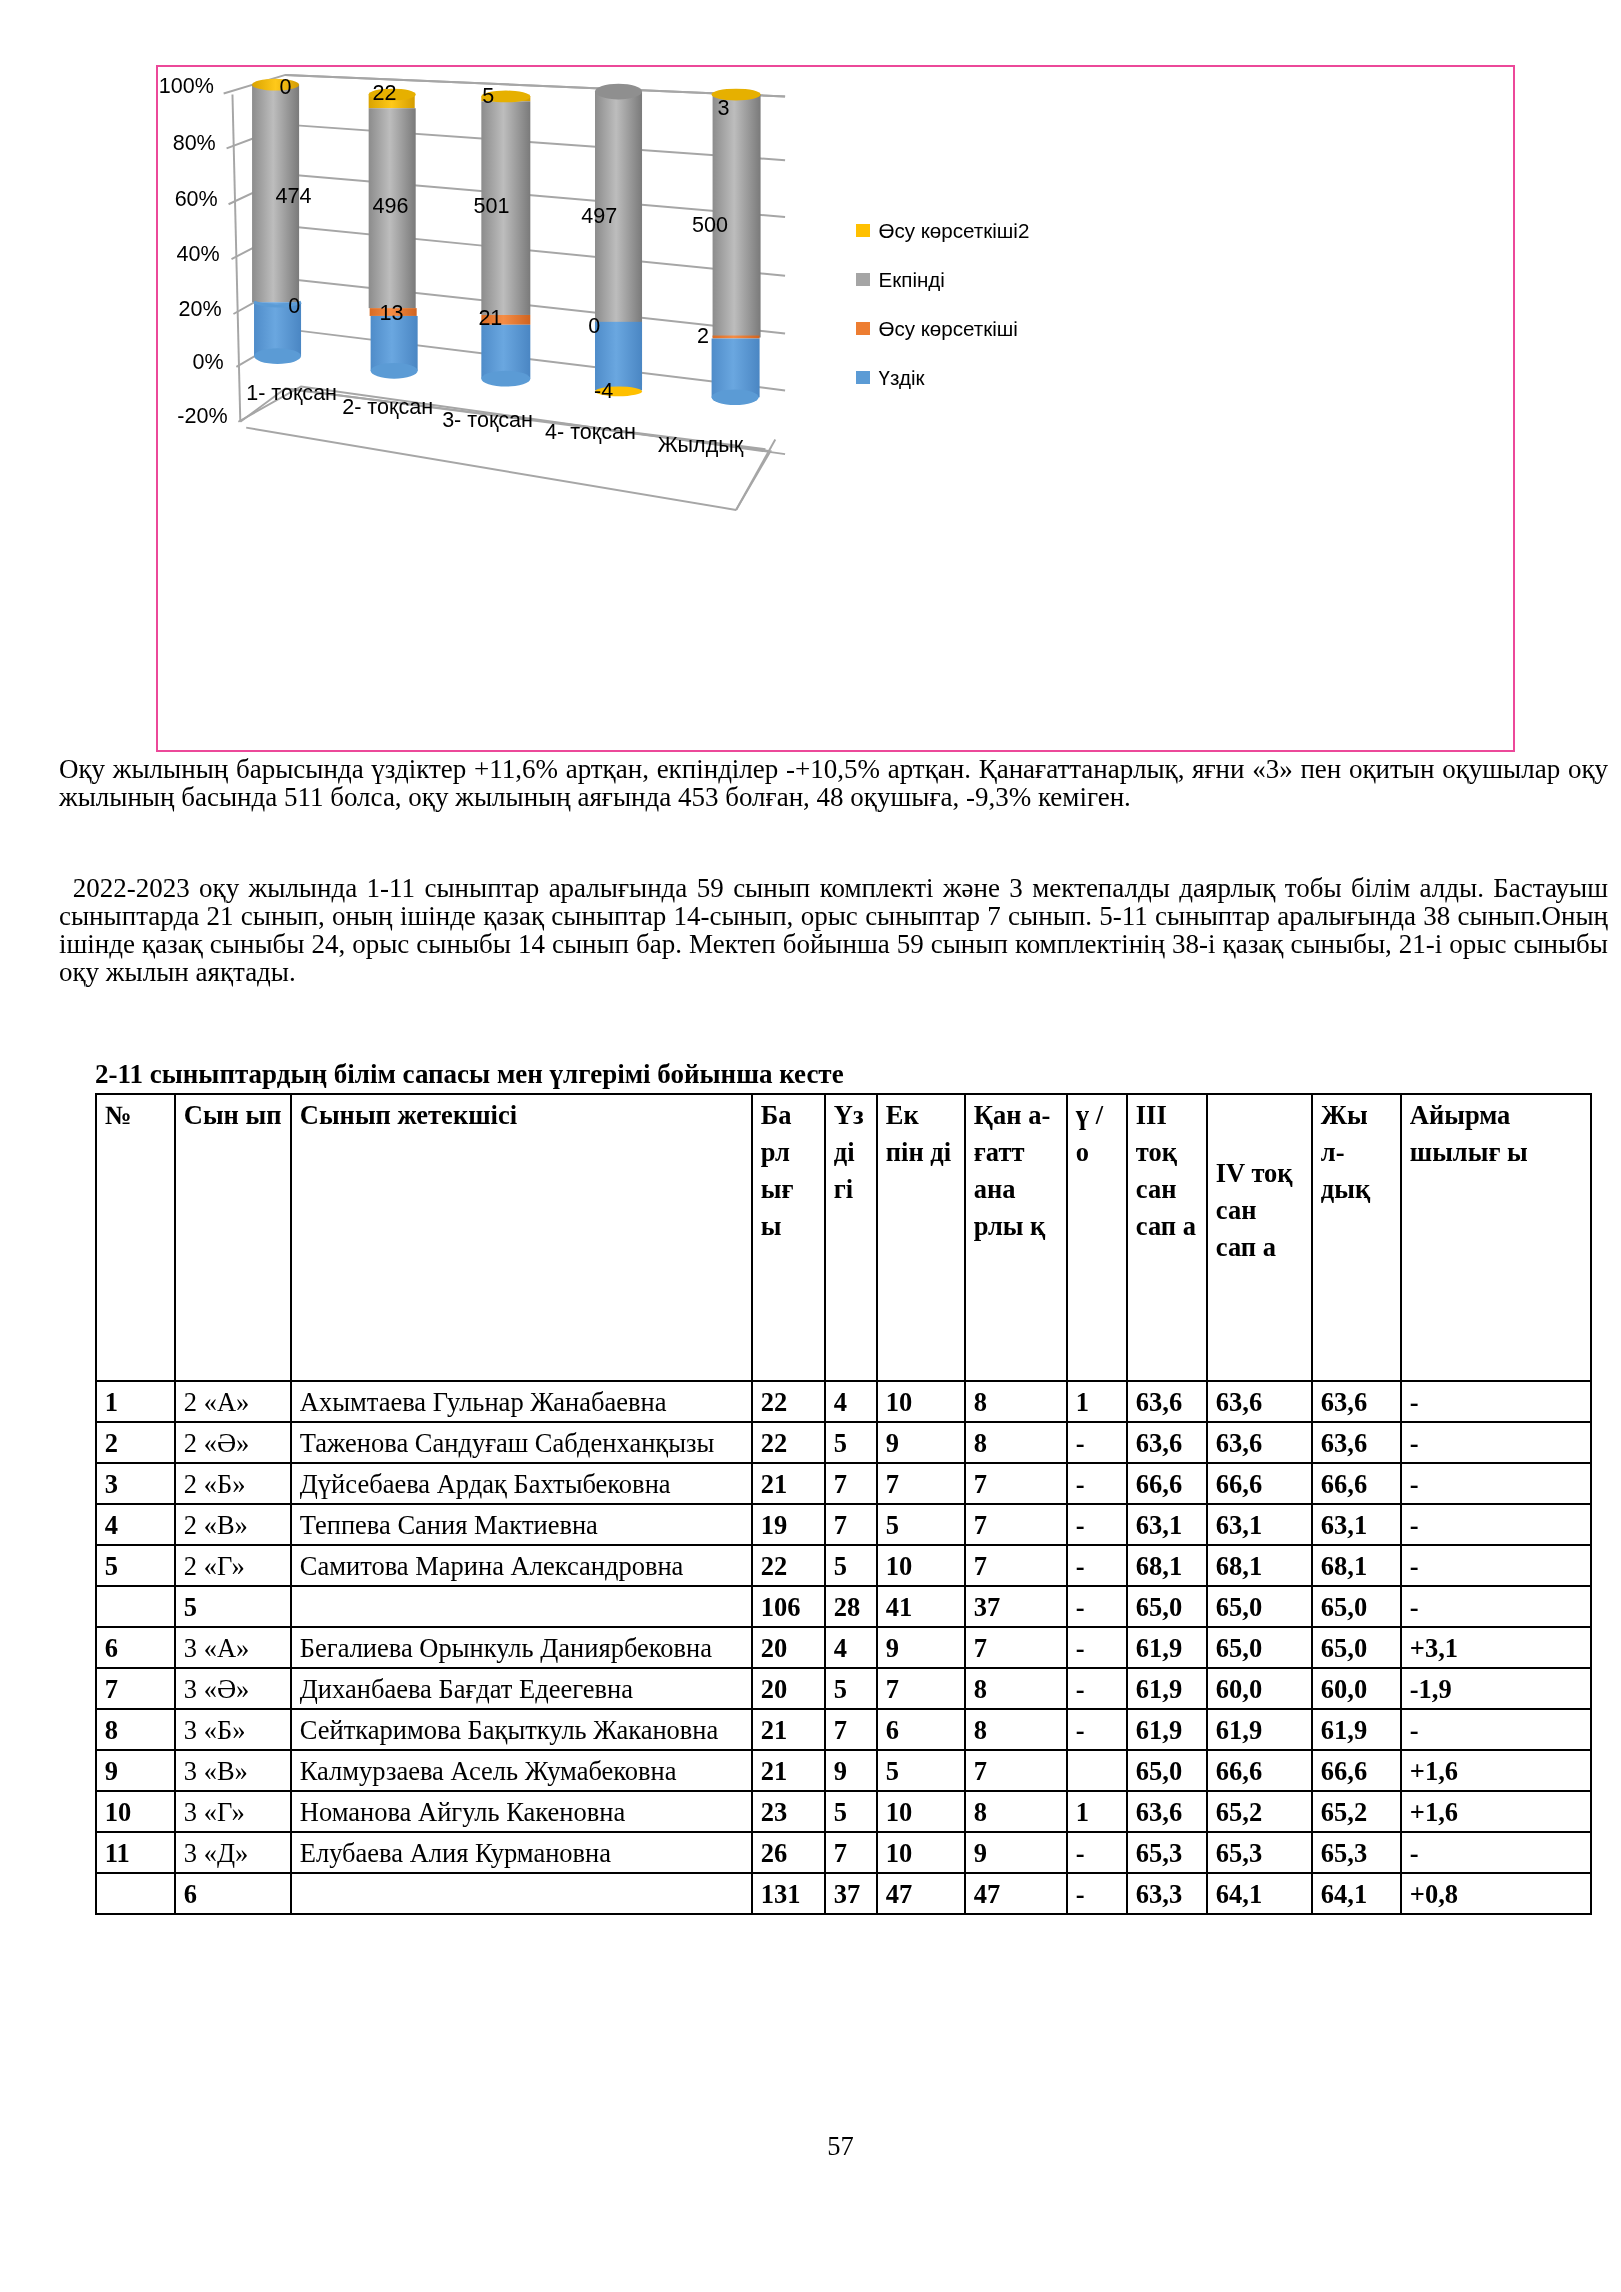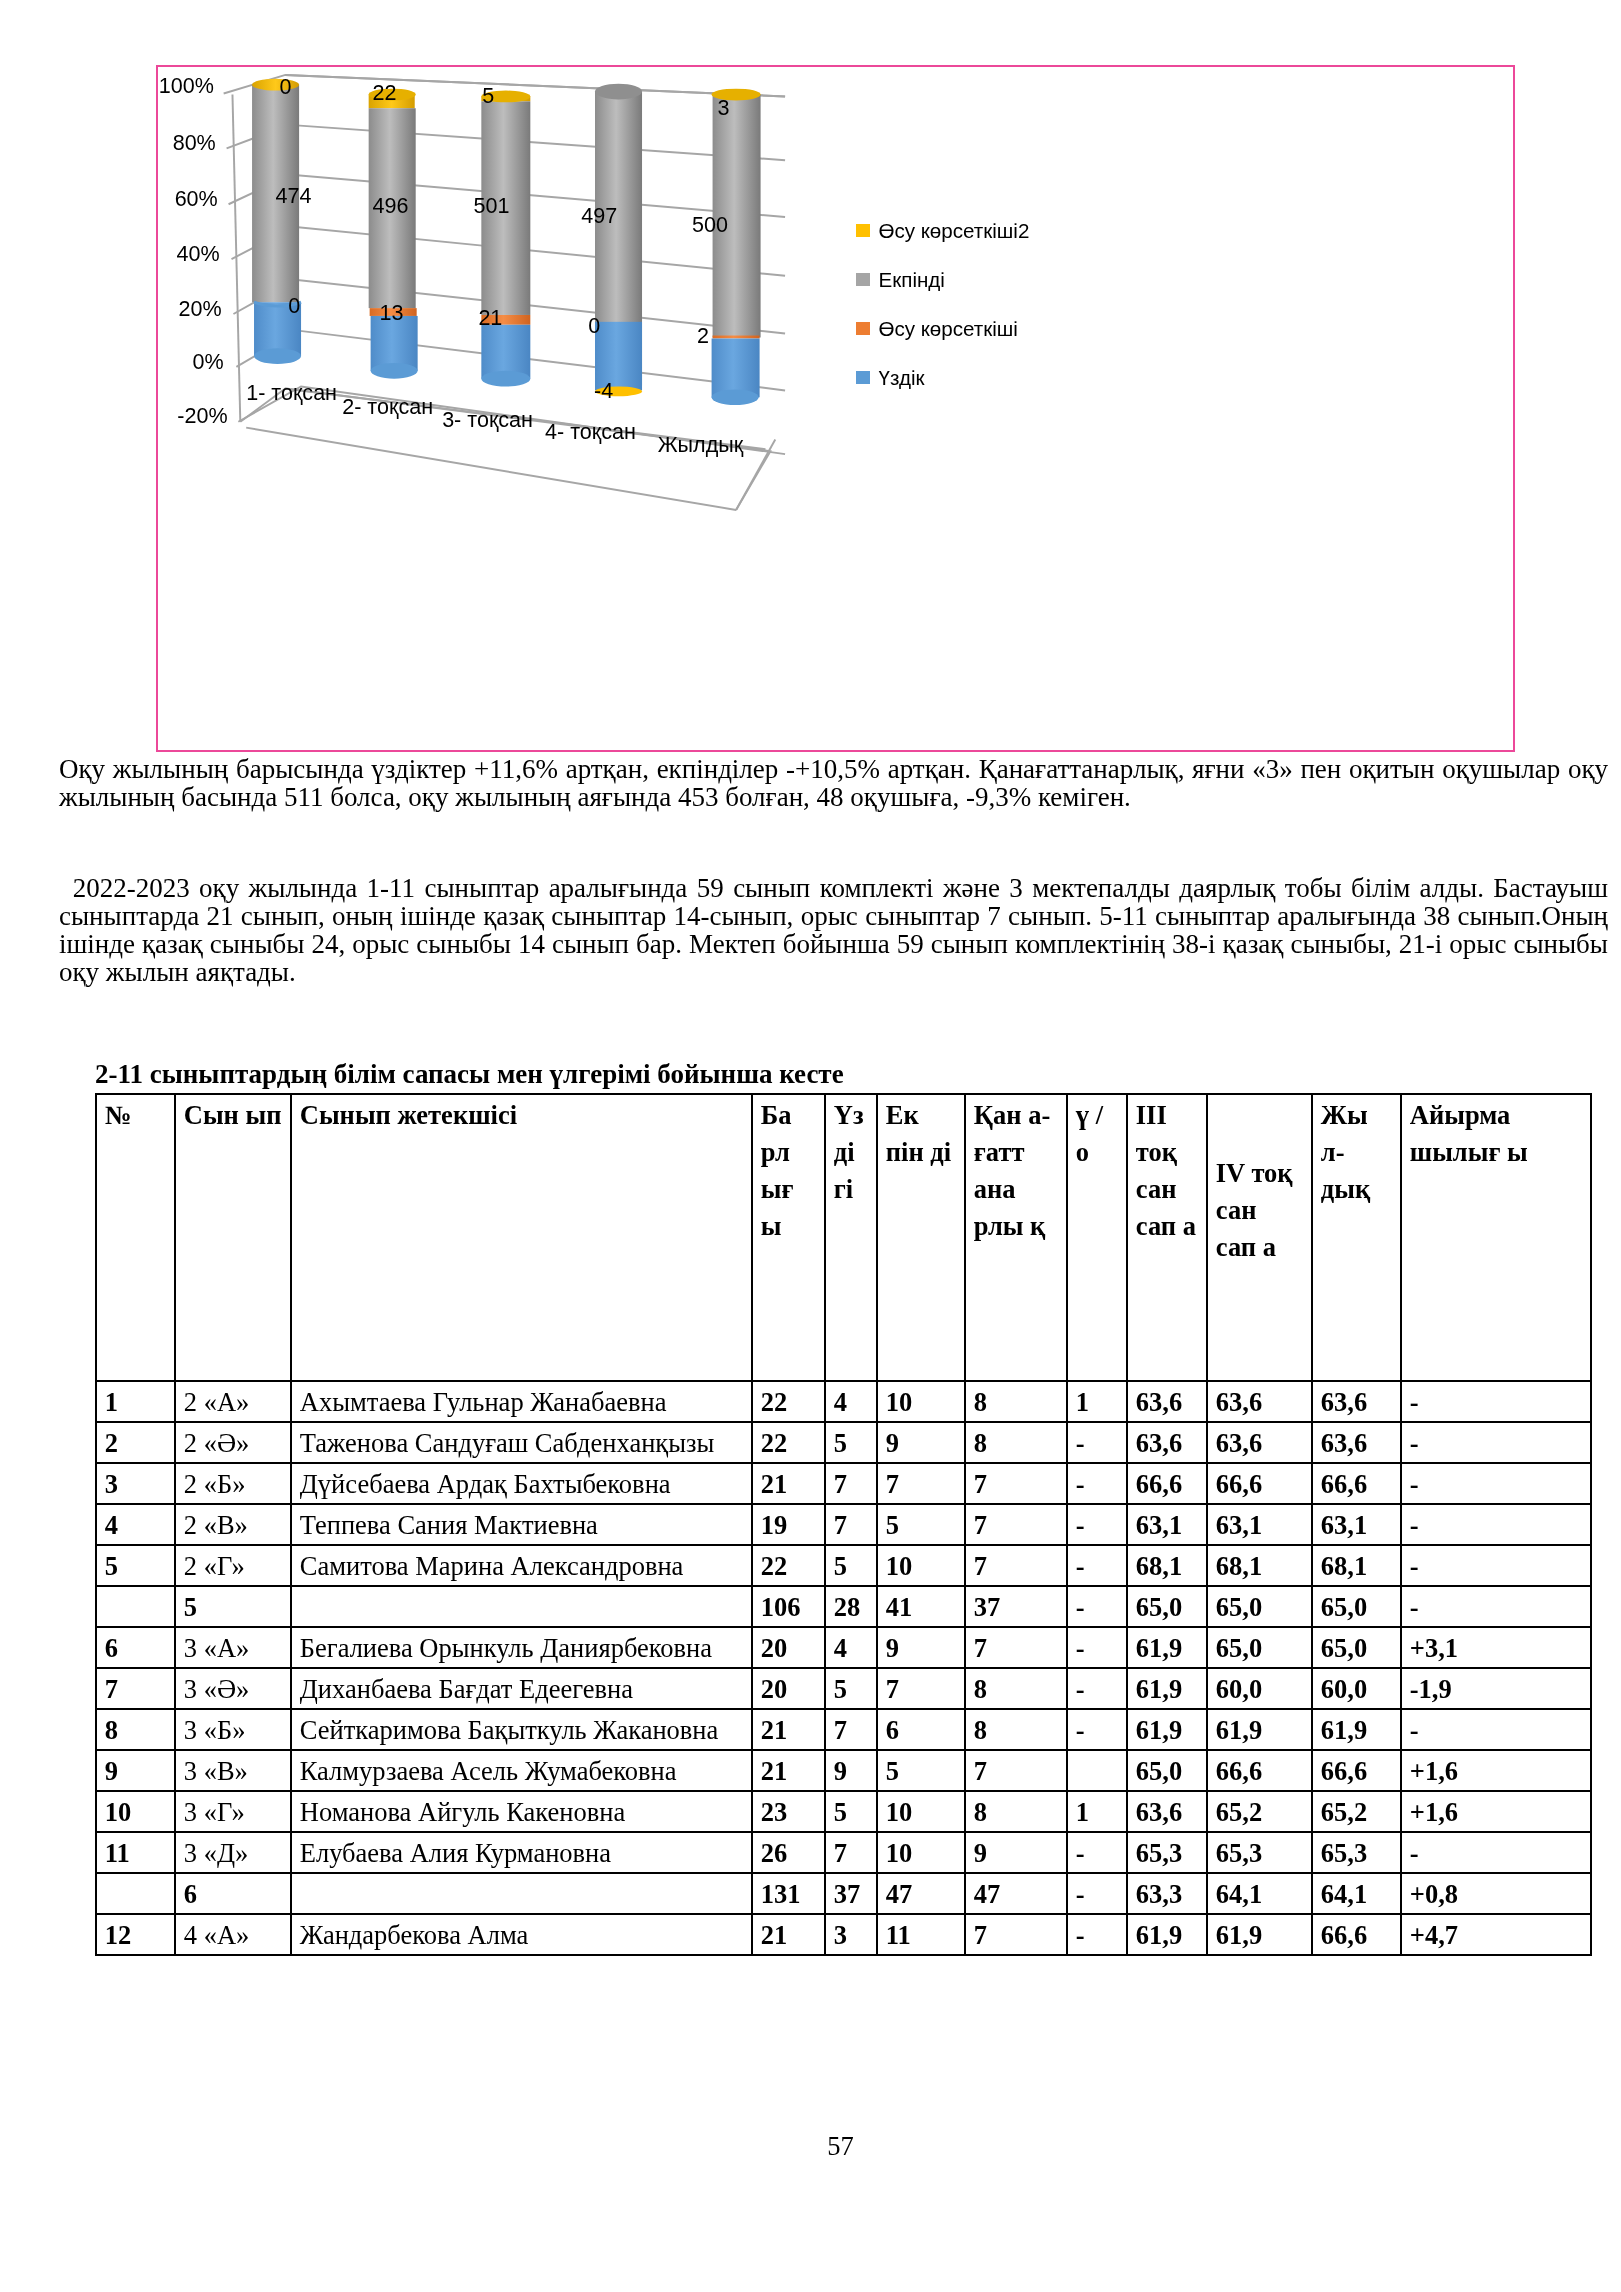--- a/index.html
+++ b/index.html
@@ -385,31 +385,17 @@
         <td class="b">131</td>
         <td class="b">37</td>
         <td class="b">47</td>
         <td class="b">47</td>
         <td class="b">-</td>
         <td class="b">63,3</td>
         <td class="b">64,1</td>
         <td class="b">64,1</td>
         <td class="b c">+0,8</td>
       </tr>
-      <tr>
-        <td class="b">12</td>
-        <td>4 «А»</td>
-        <td>Жандарбекова Алма</td>
-        <td class="b">21</td>
-        <td class="b">3</td>
-        <td class="b">11</td>
-        <td class="b">7</td>
-        <td class="b">-</td>
-        <td class="b">61,9</td>
-        <td class="b">61,9</td>
-        <td class="b">66,6</td>
-        <td class="b c">+4,7</td>
-      </tr>
     </tbody>
 </table>
 
 <div class="page-num">57</div>
 
 
 </body></html>

